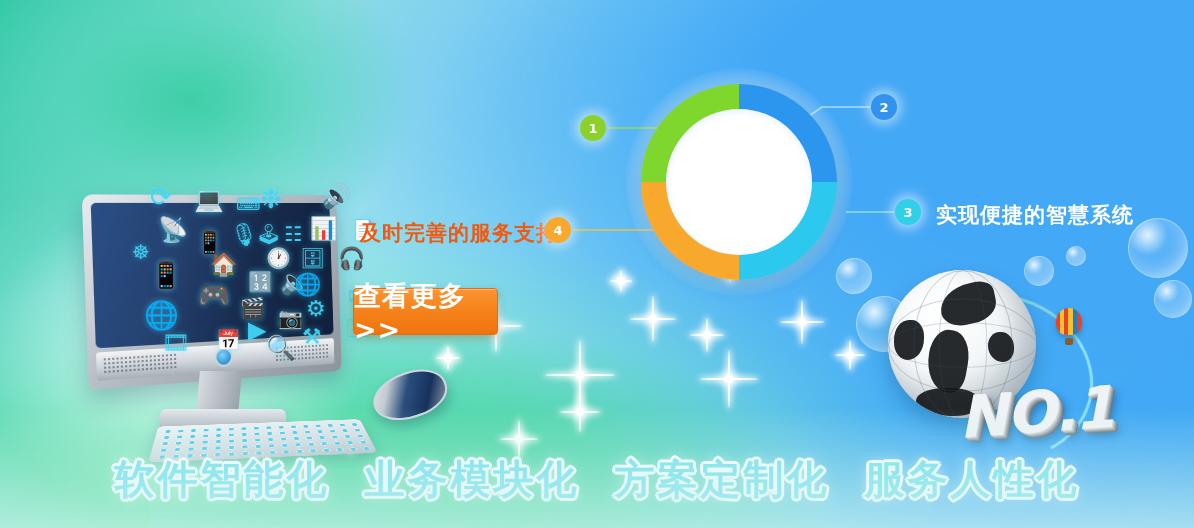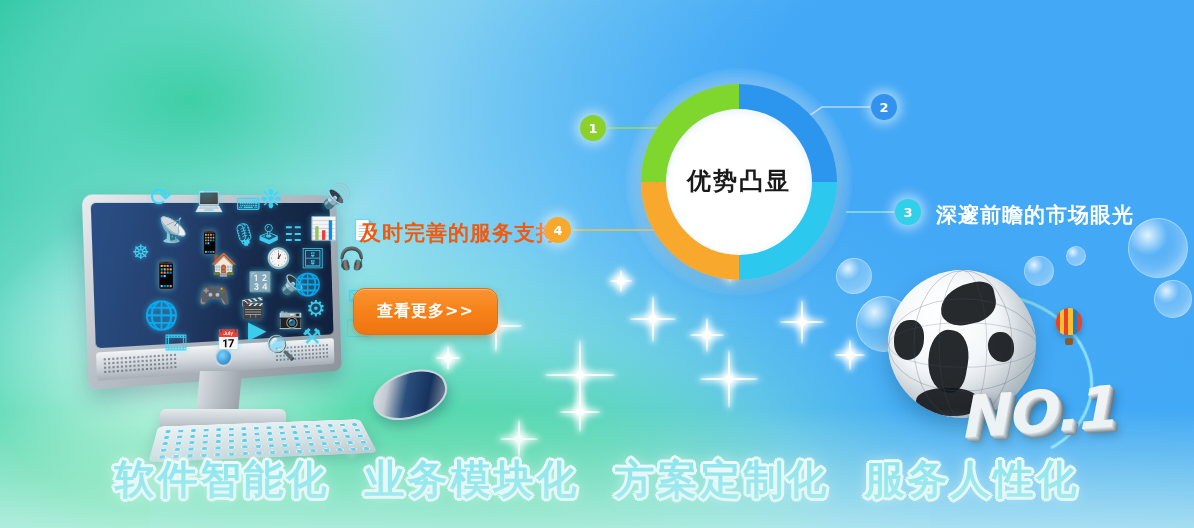--- a/index.html
+++ b/index.html
@@ -233,26 +233,26 @@
     box-shadow:0 0 12px 4px rgba(255,255,255,.55);
   }
   .lbl{
     position:absolute;font-size:21px;font-weight:bold;white-space:nowrap;
     letter-spacing:1px;
   }
   .connector{position:absolute;}
 
   .cta{
     position:absolute;left:353px;top:288px;width:143px;height:45px;
-    border-radius:12px;
+    border-radius:4px;
     background:linear-gradient(180deg,#fb9432 0%,#f6821a 48%,#ef7410 100%);
     border:1px solid #e2700f;
     box-shadow:0 3px 8px rgba(150,70,0,.32), inset 0 1px 0 rgba(255,255,255,.35);
     display:flex;align-items:center;justify-content:center;
-    color:#ffffff;font-size:16px;font-weight:bold;letter-spacing:1px;
+    color:#ffffff;font-size:27px;font-weight:bold;letter-spacing:1px;
     cursor:pointer;
   }
 
   .tagline{
     position:absolute;left:0;right:0;top:452px;
     text-align:center;
     font-size:40px;font-weight:bold;letter-spacing:3px;
     color:#6fe0ef;
     text-shadow:
       -2px -2px 0 #ffffff, 2px -2px 0 #ffffff, -2px 2px 0 #ffffff, 2px 2px 0 #ffffff,
@@ -403,31 +403,30 @@
     <path d="M 608 128 L 676 128" stroke="#9CDB4E" stroke-width="1.6" fill="none" opacity=".95"></path>
     <path d="M 870 107 L 822 107 L 800 122" stroke="#BBDEFB" stroke-width="1.6" fill="none" opacity=".9"></path>
     <path d="M 894 212 L 846 212" stroke="#9FE9F6" stroke-width="1.6" fill="none" opacity=".85"></path>
     <path d="M 573 230 L 662 230 L 682 218" stroke="#F3C14B" stroke-width="1.6" fill="none" opacity=".95"></path>
   </svg>
 
   <div class="donut-wrap">
     <div class="donut-glow"></div>
     <div class="donut" style="background:conic-gradient(from 0deg,#2C96EE 0deg 90deg,#2CC8EE 90deg 180deg,#F9A82E 180deg 270deg,#7FD62C 270deg 360deg);">
       <div class="donut-hole">
-        <div class="donut-line2">优势凸显</div>
       </div>
     </div>
   </div>
 
   <div class="badge" style="left:580px;top:115px;background:#8CD12A;">1</div>
 
   <div class="badge" style="left:871px;top:94px;background:#3392EE;">2</div>
 
   <div class="badge" style="left:895px;top:199px;background:#2FD0E8;">3</div>
-  <div class="lbl" style="left:936px;top:201px;color:#FFFFFF;">深邃前瞻的市场眼光</div>
+  <div class="lbl" style="left:936px;top:201px;color:#FFFFFF;">实现便捷的智慧系统</div>
 
   <div class="lbl" style="left:360px;top:219px;color:#F05A10;">及时完善的服务支持</div>
   <div class="badge" style="left:545px;top:217px;background:#F9A82E;">4</div>
 
   <div class="cta">查看更多&gt;&gt;</div>
 
   <div class="tagline">
     <span>软件智能化</span>
     <span>业务模块化</span>
     <span>方案定制化</span>

